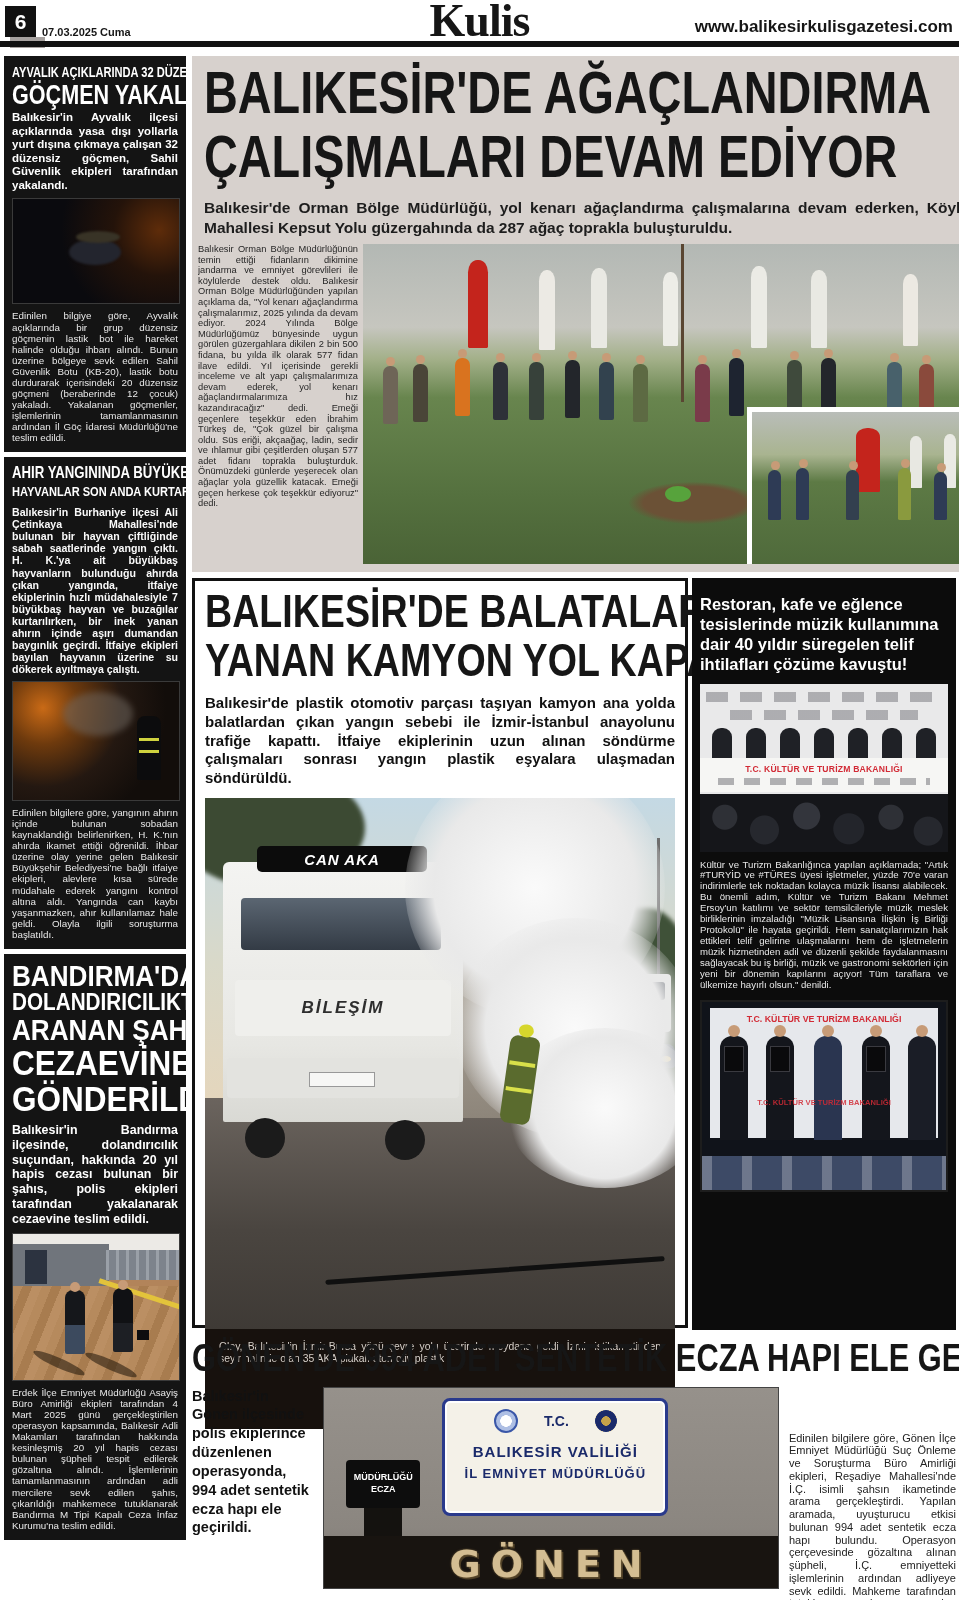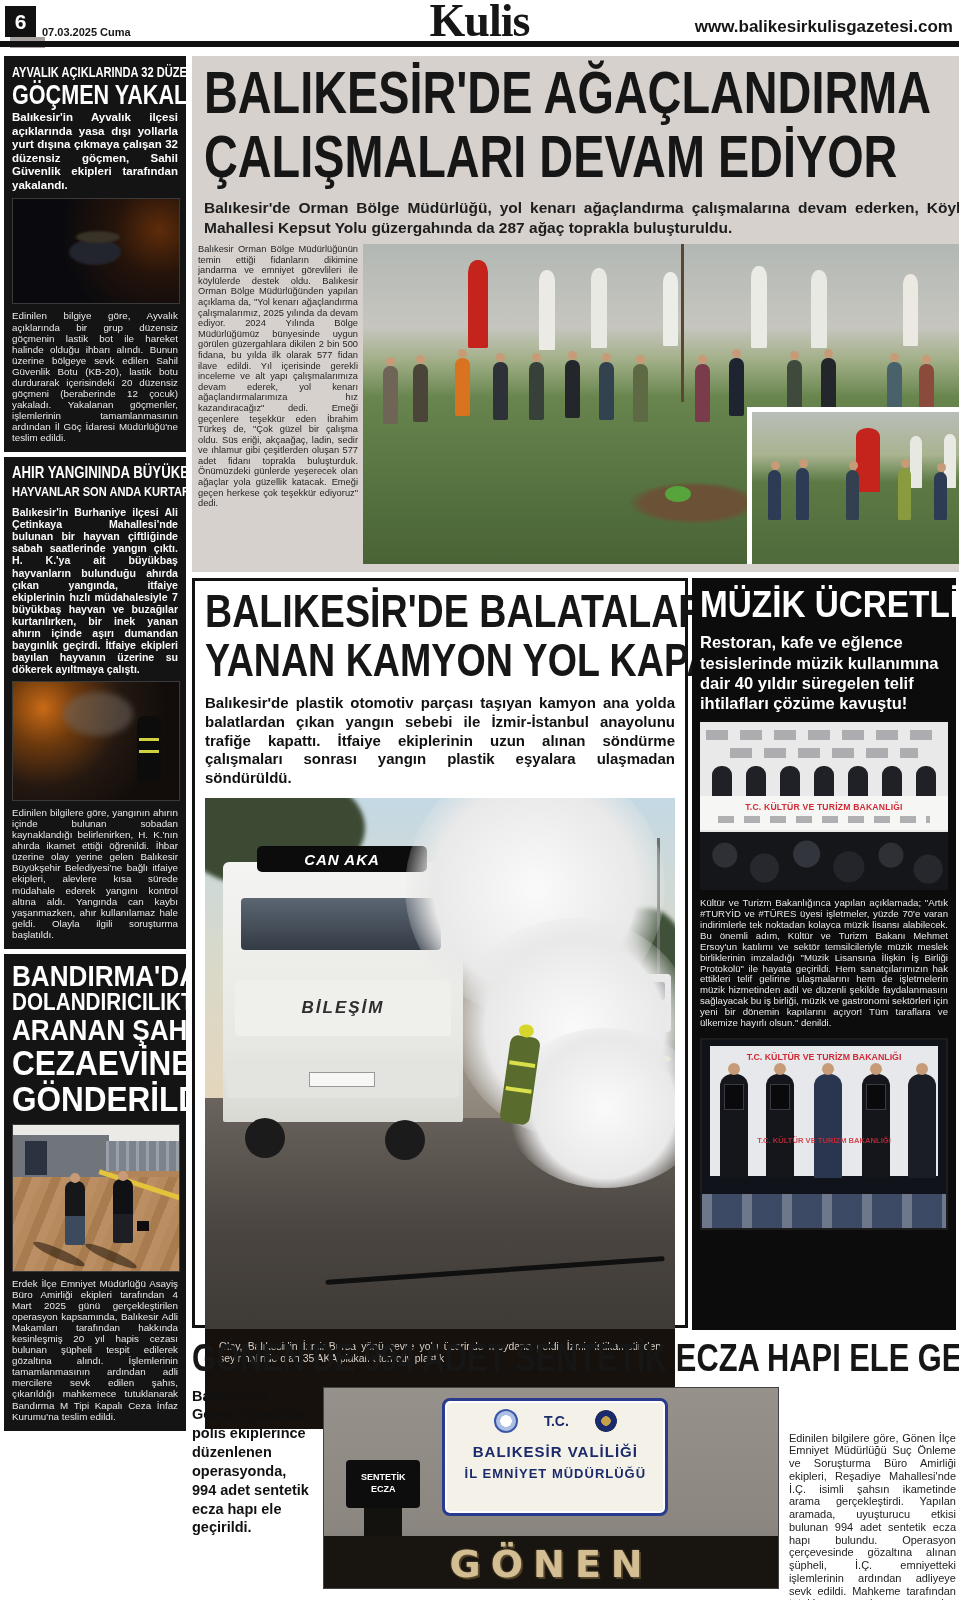--- a/index.html
+++ b/index.html
@@ -185,20 +185,21 @@
       </div>
       <div class="bt" style="margin-top:6px;font-size:9.8px;line-height:1.13">Edinilen bilgilere göre, yangının ahırın içinde bulunan sobadan kaynaklandığı belirlenirken, H. K.'nın ahırda ikamet ettiği öğrenildi. İhbar üzerine olay yerine gelen Balıkesir Büyükşehir Belediyesi'ne bağlı itfaiye ekipleri, alevlere kısa sürede müdahale ederek yangını kontrol altına aldı. Yangında can kaybı yaşanmazken, ahır kullanılamaz hale geldi. Olayla ilgili soruşturma başlatıldı.</div>
     </div>
 
     <div class="blk">
       <div><span class="cond" style="font-size:29px;transform:scaleX(.9);color:#fff">BANDIRMA'DA</span></div>
       <div><span class="cond" style="font-size:23px;transform:scaleX(.9);color:#fff">DOLANDIRICILIKTAN</span></div>
       <div><span class="cond" style="font-size:29px;transform:scaleX(.9);color:#fff">ARANAN ŞAHIS,</span></div>
       <div><span class="cond" style="font-size:35px;transform:scaleX(.9);color:#fff">CEZAEVİNE</span></div>
       <div><span class="cond" style="font-size:35px;transform:scaleX(.9);color:#fff">GÖNDERİLDİ</span></div>
+      <div class="bt" style="margin-top:5px;font-size:12.4px;font-weight:700;line-height:1.2;color:#fff">Balıkesir'in Bandırma ilçesinde, dolandırıcılık suçundan, hakkında 20 yıl hapis cezası bulunan bir şahıs, polis ekipleri tarafından yakalanarak cezaevine teslim edildi.</div>
       <div class="photo lphoto walk">
         <div class="wp-sky"></div>
         <div class="wp-bldg"></div>
         <div class="wp-door"></div>
         <div class="wp-fence"></div>
         <div class="wp-pave"></div>
         <div class="wp-yline"></div>
         <div class="wp-sh wp-s1"></div>
         <div class="wp-sh wp-s2"></div>
         <div class="wp-fig wp-f1"></div>
@@ -285,21 +286,20 @@
       <div class="tp-smoke" style="left:300px;top:230px;width:200px;height:160px"></div>
       <div class="tp-ff"></div>
       <div class="tp-hose"></div>
       <div class="t-caption">
         <div class="col">Olay, Balıkesir'in İzmir-Bursa yönü çevre yolu üzerinde meydana geldi. İzmir istikametinden seyir halinde olan 35 AKA plakalı otomotiv plastik</div>
       </div>
     </div>
   </div>
 
   <div class="musicblk">
-    <div><span class="cond" style="font-size:37px;transform:scaleX(.9);color:#fff">MÜZİK ÜCRETLİ</span></div>
     <div class="mu-lede">Restoran, kafe ve eğlence tesislerinde müzik kullanımına dair 40 yıldır süregelen telif ihtilafları çözüme kavuştu!</div>
     <div class="cphoto">
       <div class="cp-logos cp-r1"></div>
       <div class="cp-logos cp-r2"></div>
       <div class="pfig" style="left:12px"></div>
       <div class="pfig" style="left:46px"></div>
       <div class="pfig" style="left:80px"></div>
       <div class="pfig" style="left:114px"></div>
       <div class="pfig" style="left:148px"></div>
       <div class="pfig" style="left:182px"></div>
@@ -335,21 +335,21 @@
           <div class="gp-row">
             <span class="gp-logo"></span>
             <span class="gp-tc">T.C.</span>
             <span class="gp-emblem"></span>
           </div>
           <div class="gp-l2">BALIKESİR VALİLİĞİ</div>
           <div class="gp-l3">İL EMNİYET MÜDÜRLÜĞÜ</div>
         </div>
         <div class="gp-stand"></div>
         <div class="gp-evidence">
-          <span>SENTETİK</span>
+          <span>MÜDÜRLÜĞÜ</span>
           <span>ECZA</span>
         </div>
         <div class="gp-band"></div>
         <div class="gp-pills">GÖNEN</div>
       </div>
       <div class="b-body">Edinilen bilgilere göre, Gönen İlçe Emniyet Müdürlüğü Suç Önleme ve Soruşturma Büro Amirliği ekipleri, Reşadiye Mahallesi'nde İ.Ç. isimli şahsın ikametinde arama gerçekleştirdi. Yapılan aramada, uyuşturucu etkisi bulunan 994 adet sentetik ecza hapı bulundu. Operasyon çerçevesinde gözaltına alınan şüpheli, İ.Ç. emniyetteki işlemlerinin ardından adliyeye sevk edildi. Mahkeme tarafından tutuklanan şahıs, cezaevine gönderildi.</div>
     </div>
   </div>
 
 </div>

